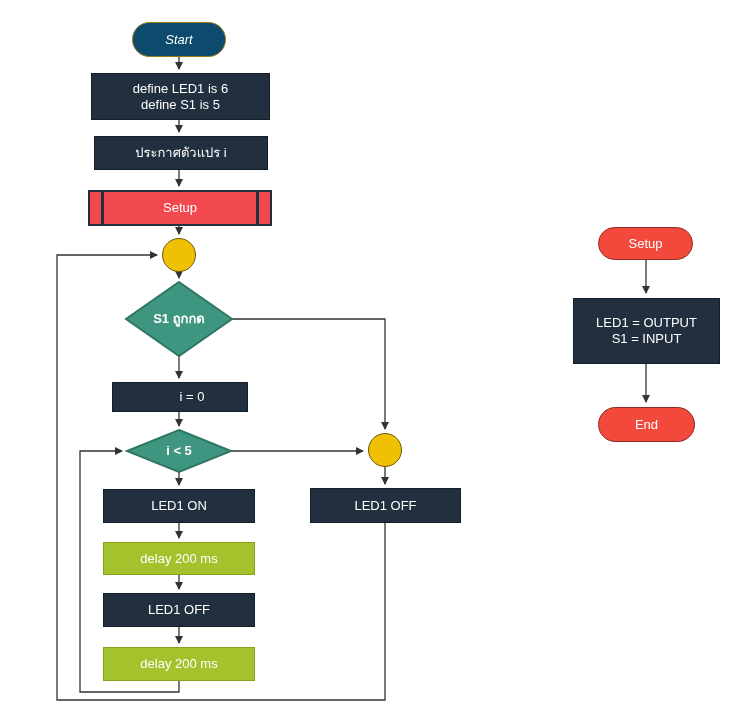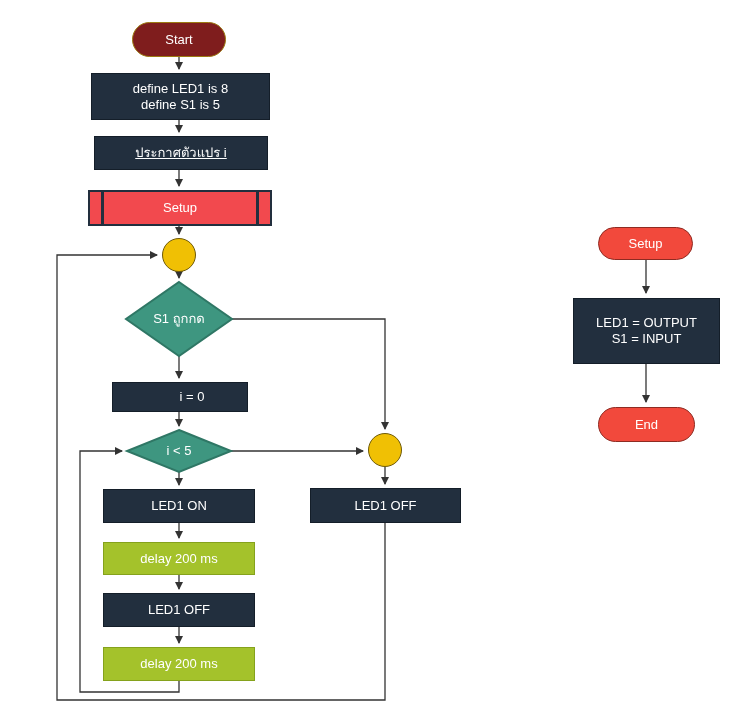--- a/index.html
+++ b/index.html
@@ -8,28 +8,28 @@
     font-family:"Liberation Sans","DejaVu Sans",sans-serif;
   }
   .layer{position:absolute;left:0;top:0;width:740px;height:724px;}
   .node{
     position:absolute;display:flex;flex-direction:column;align-items:center;justify-content:center;
     color:#ffffff;font-size:13px;line-height:16px;text-align:center;box-sizing:border-box;
     white-space:nowrap;
   }
   .rect-navy{background:#222F3E;border:1px solid #141E29;}
   .rect-green{background:#A4C22B;border:1.5px solid #85A21C;text-align:right;}
-  .pill-yellow{background:#7f1d1d;border:1.5px solid #9C7A11;border-radius:18px;}
+  .pill-yellow{background:#0c4a6e;border:1.5px solid #9C7A11;border-radius:18px;font-style:italic;}
   .pill-red{background:#F2493C;border:1.5px solid #8E2B22;border-radius:18px;}
   .predef-red{background:#F2494E;border:2px solid #222F3E;}
   .predef-bar{position:absolute;top:0;bottom:0;width:3px;background:#222F3E;}
   .predef-bar.left{left:11px;}
   .predef-bar.right{right:11px;}
   .circle-yellow{background:#F0C004;border:1.5px solid #6E5A0A;border-radius:50%;}
-  .diamond-label{background:transparent;border:none;}
+  .diamond-label{background:transparent;border:none;font-weight:bold;}
 </style>
 </head>
 <body>
 
 <div class="canvas">
 
   <svg class="layer" width="740" height="724" viewBox="0 0 740 724">
     <defs>
       <marker id="arrow" markerWidth="8" markerHeight="8" refX="7" refY="4" orient="auto" markerUnits="userSpaceOnUse">
         <path d="M0,0 L8,4 L0,8 Z" fill="#333333"></path>
@@ -57,25 +57,25 @@
     </g>
     <polygon points="179,282 232,319 179,356 126,319" stroke="#2F7765" stroke-width="2" fill="#3E9680"></polygon>
     <polygon points="179,430 231,451 179,472 127,451" stroke="#2F7765" stroke-width="2" fill="#3E9680"></polygon>
   </svg>
 
   <div class="node pill-yellow" style="left:132px;top:22px;width:94px;height:35px;">
     <span>Start</span>
   </div>
 
   <div class="node rect-navy" style="left:91px;top:73px;width:179px;height:47px;">
-    <span>define LED1 is 8</span>
+    <span>define LED1 is 6</span>
     <span>define S1 is 5</span>
   </div>
 
-  <div class="node rect-navy" style="left:94px;top:136px;width:174px;height:34px;text-decoration:underline;">
+  <div class="node rect-navy" style="left:94px;top:136px;width:174px;height:34px;">
     <span>ประกาศตัวแปร i</span>
   </div>
 
   <div class="node predef-red" style="left:88px;top:190px;width:184px;height:36px;">
     <div class="predef-bar left"></div>
     <div class="predef-bar right"></div>
     <span>Setup</span>
   </div>
 
   <div class="node circle-yellow" style="left:162px;top:238px;width:34px;height:34px;"></div>

